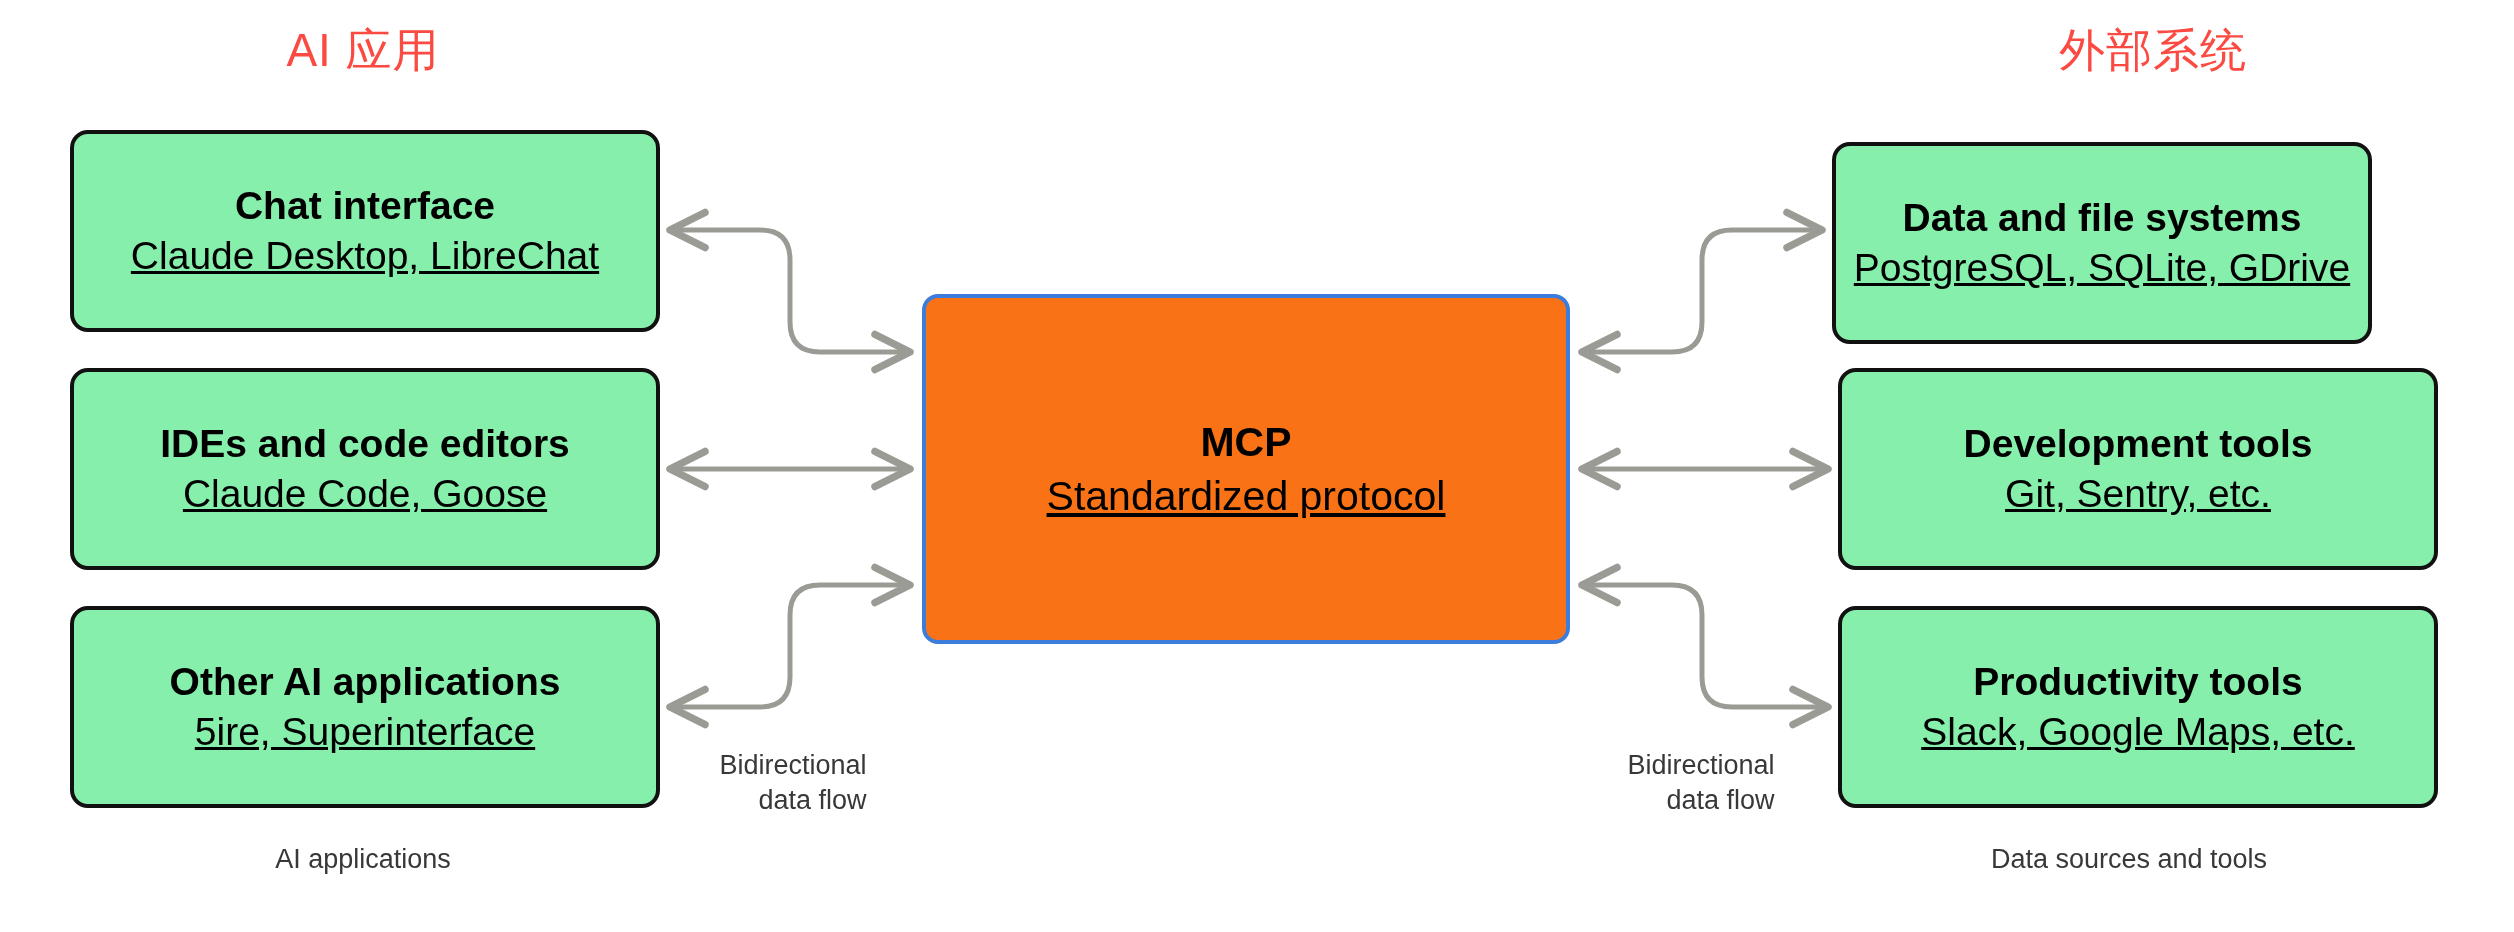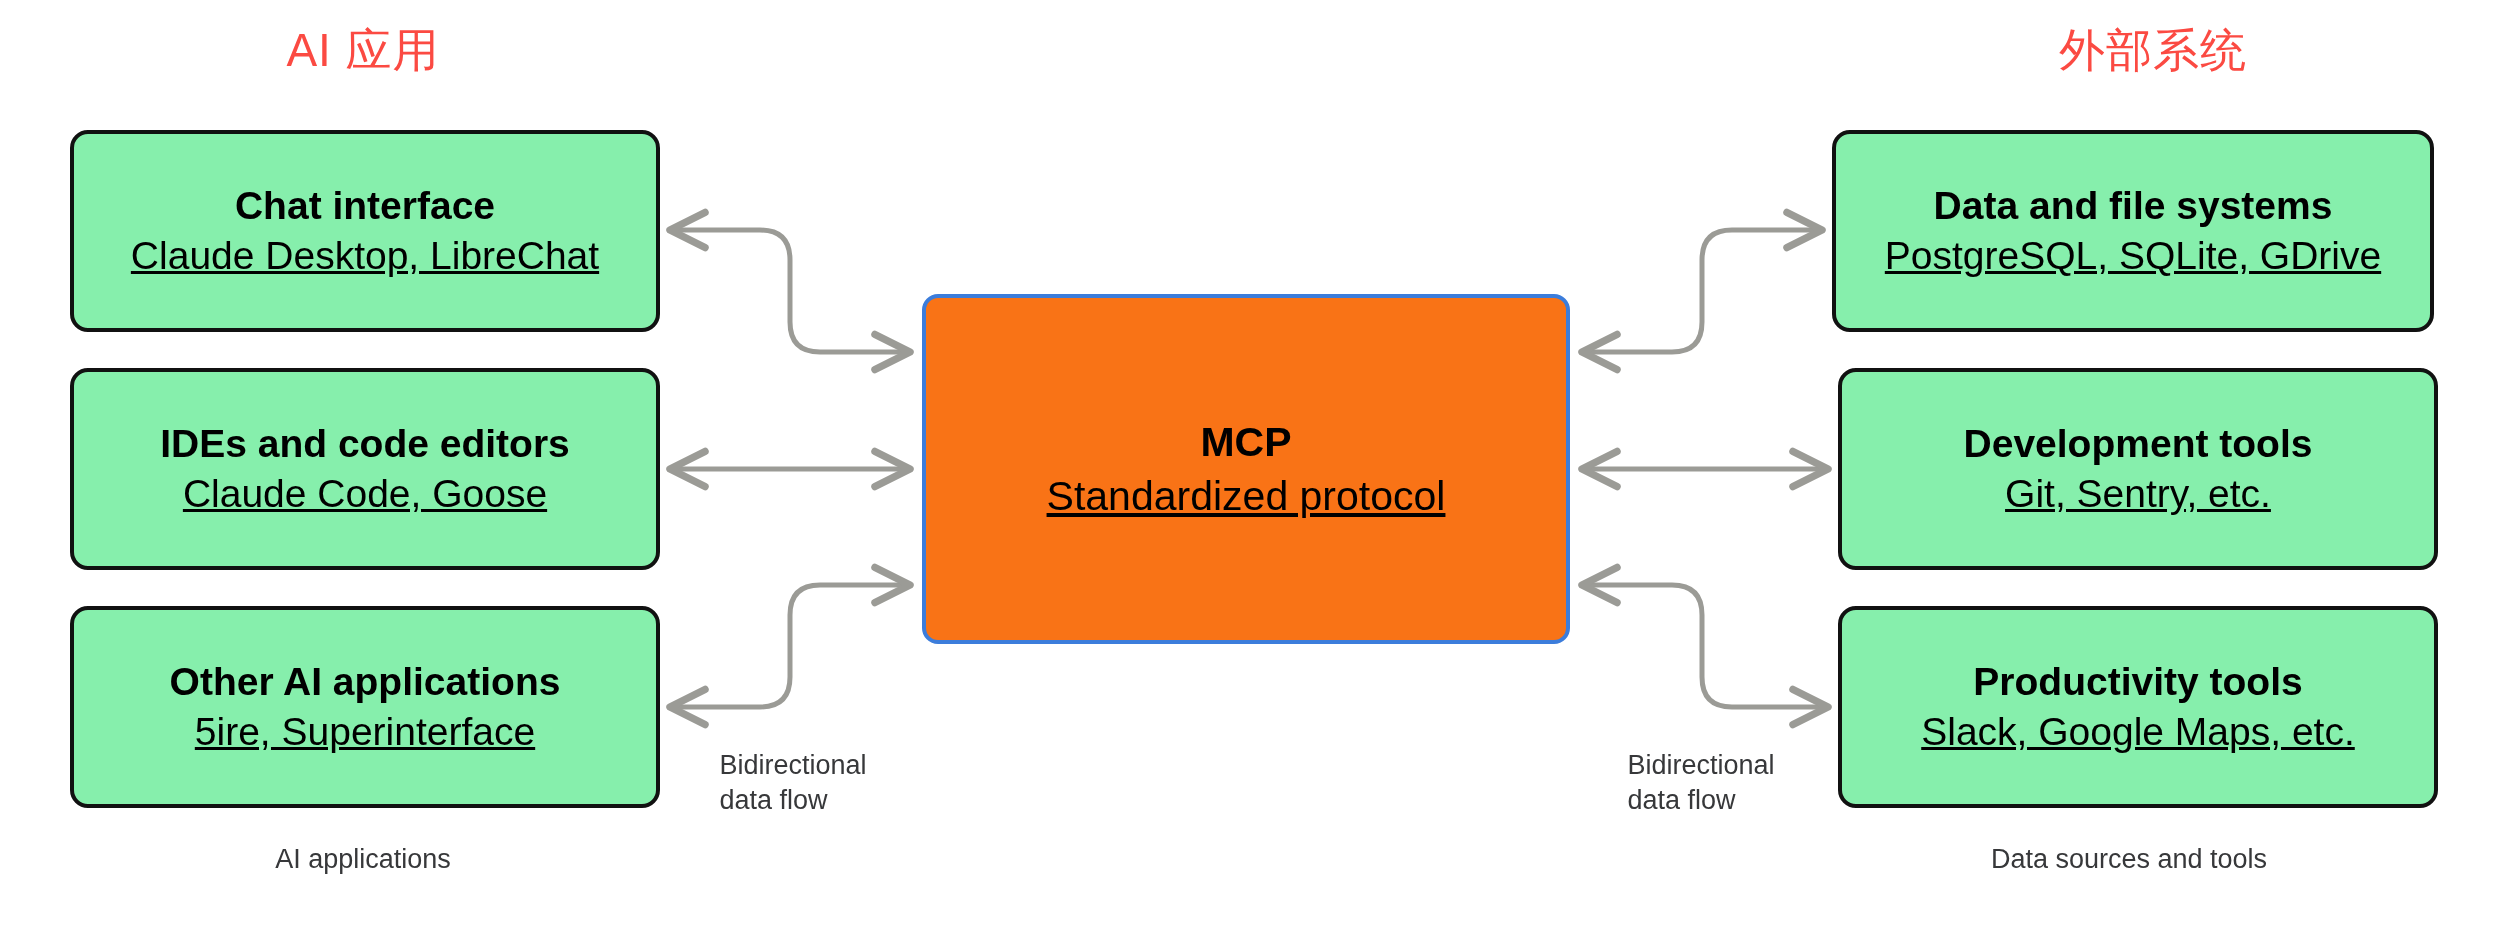--- a/index.html
+++ b/index.html
@@ -61,21 +61,21 @@
     margin-top: 4px;
     text-decoration: underline;
   }
 
   
   #node-chat { left: 70px; top: 130px; width: 590px; height: 202px; }
   #node-ide  { left: 70px; top: 368px; width: 590px; height: 202px; }
   #node-other{ left: 70px; top: 606px; width: 590px; height: 202px; }
 
   
-  #node-data { left: 1832px; top: 130px; width: 602px; height: 202px; }
+  #node-data { left: 1832px; top: 142px; width: 540px; height: 202px; }
   #node-dev  { left: 1838px; top: 368px; width: 600px; height: 202px; }
   #node-prod { left: 1838px; top: 606px; width: 600px; height: 202px; }
 
   
   #node-mcp {
     left: 922px;
     top: 294px;
     width: 648px;
     height: 350px;
     border: 4px solid #3c7ddb;
@@ -94,21 +94,21 @@
     height: 932px;
     pointer-events: none;
   }
 
   
   .flow-label {
     position: absolute;
     color: #37383a;
     font-size: 27px;
     line-height: 1.3;
-    text-align: left;
+    text-align: right;
     white-space: nowrap;
     transform: translateX(-50%);
   }
   #flow-left  { left: 793px;  top: 748px; }
   #flow-right { left: 1701px; top: 748px; }
 
   
   .caption {
     position: absolute;
     color: #37383a;

